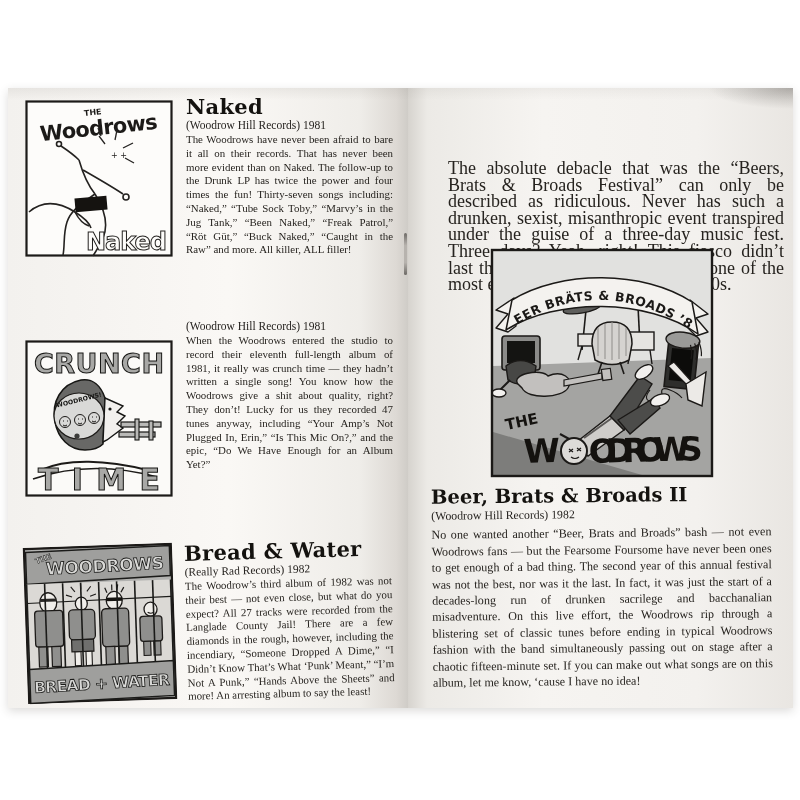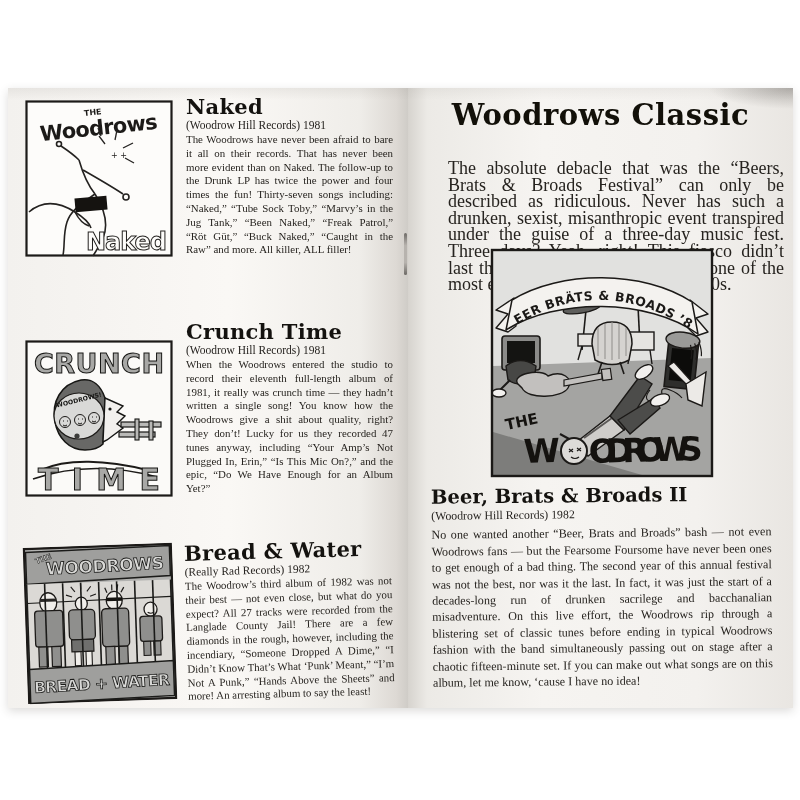--- a/index.html
+++ b/index.html
@@ -136,21 +136,20 @@
             <rect x="74" y="44" width="40" height="5" fill="#b9b9b7" stroke="#161614" stroke-width="1.2"></rect>
             <rect x="72" y="54" width="36" height="5" fill="#b9b9b7" stroke="#161614" stroke-width="1.2"></rect>
             <rect x="88" y="41" width="4" height="21" fill="#b9b9b7" stroke="#161614" stroke-width="1.1"></rect>
             <rect x="102" y="43" width="4" height="19" fill="#b9b9b7" stroke="#161614" stroke-width="1.1"></rect>
             <circle cx="30" cy="58" r="2.6" fill="#3c3c3a"></circle>
           </g>
           <text x="74" y="150" font-family="DejaVu Serif, serif" font-size="30" font-weight="bold" text-anchor="middle" fill="#a8a8a6" stroke="#151513" stroke-width="1" textLength="122">TIME</text>
         </svg>
       </div>
       <div class="entry-text">
-        <h2 class="album-title">Crunch Time</h2>
         <p class="label-line">(Woodrow Hill Records) 1981</p>
         <p class="album-body">When the Woodrows entered the studio to record their eleventh full-length album of 1981, it really was crunch time — they hadn’t written a single song! You know how the Woodrows give a shit about quality, right? They don’t! Lucky for us they recorded 47 tunes anyway, including “Your Amp’s Not Plugged In, Erin,” “Is This Mic On?,” and the epic, “Do We Have Enough for an Album Yet?”</p>
       </div>
     </div>
 
     <div class="entry e3">
       <div class="entry-art">
         <svg width="150" height="157" viewBox="0 0 150 157">
           <rect x="1.5" y="1.5" width="147" height="154" fill="#b2b2b0" stroke="#1c1a18" stroke-width="2.2"></rect>
           <polygon points="3,5 147,3 147,33 3,37" fill="#9f9f9d" stroke="#1b1b19" stroke-width="1.5"></polygon>
@@ -218,21 +217,20 @@
       </div>
       <div class="entry-text">
         <h2 class="album-title">Bread &amp; Water</h2>
         <p class="label-line">(Really Rad Records) 1982</p>
         <p class="album-body">The Woodrow’s third album of 1982 was not their best — not even close, but what do you expect? All 27 tracks were recorded from the Langlade County Jail! There are a few diamonds in the rough, however, including the incendiary, “Someone Dropped A Dime,” “I Didn’t Know That’s What ‘Punk’ Meant,” “I’m Not A Punk,” “Hands Above the Sheets” and more! An arresting album to say the least!</p>
       </div>
     </div>
   </div>
 
   <div class="page page-right">
-    <h1 class="rp-title">Woodrows Classic</h1>
     <p class="rp-intro">The absolute debacle that was the “Beers, Brats &amp; Broads Festival” can only be described as ridiculous. Never has such a drunken, sexist, misanthropic event transpired under the guise of a three-day music fest. Three days? Yeah, right! This fiasco didn’t last three hours, but it did produce one of the most exciting live albums of the 1980s.</p>
 
     <div class="rp-art">
       <svg width="226" height="232" viewBox="0 0 226 232">
         <rect x="2" y="2" width="220" height="226" fill="#e1e1df"></rect>
         <polygon points="3,118 221,110 221,227 3,227" fill="#a4a4a2"></polygon>
         <polygon points="3,184 152,227 3,227" fill="#7d7d7b"></polygon>
         <g>
           <rect x="12" y="88" width="38" height="34" rx="3" fill="#8b8b89" stroke="#1b1917" stroke-width="1.6"></rect>
           <rect x="17" y="93" width="28" height="22" fill="#141412"></rect>

